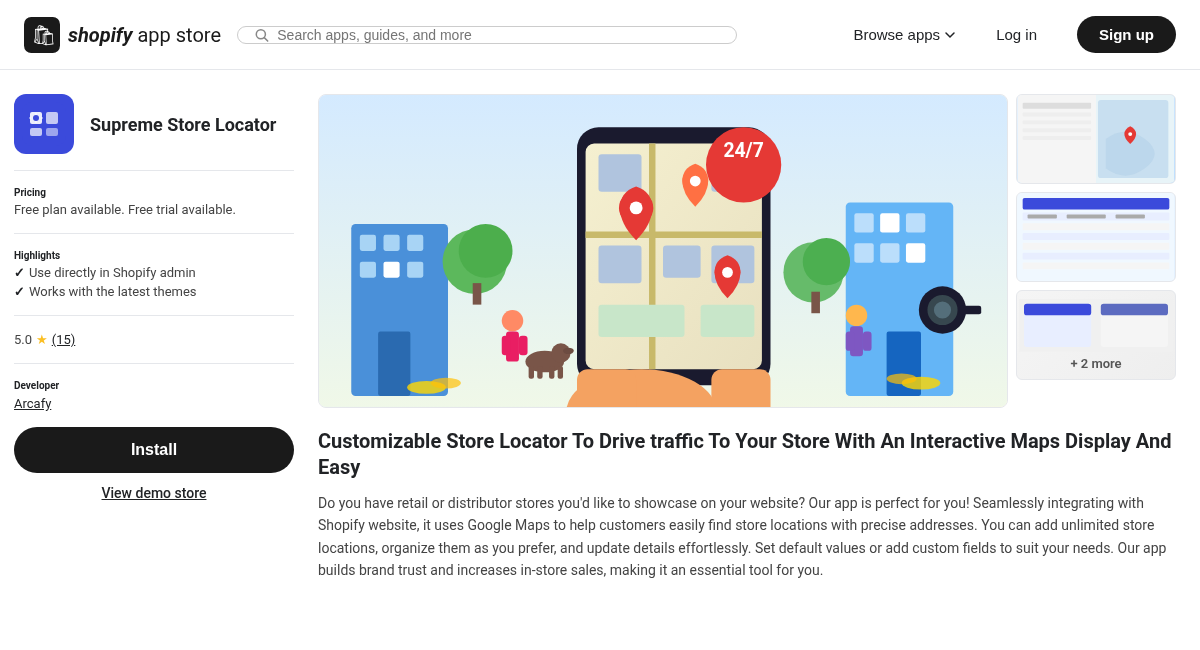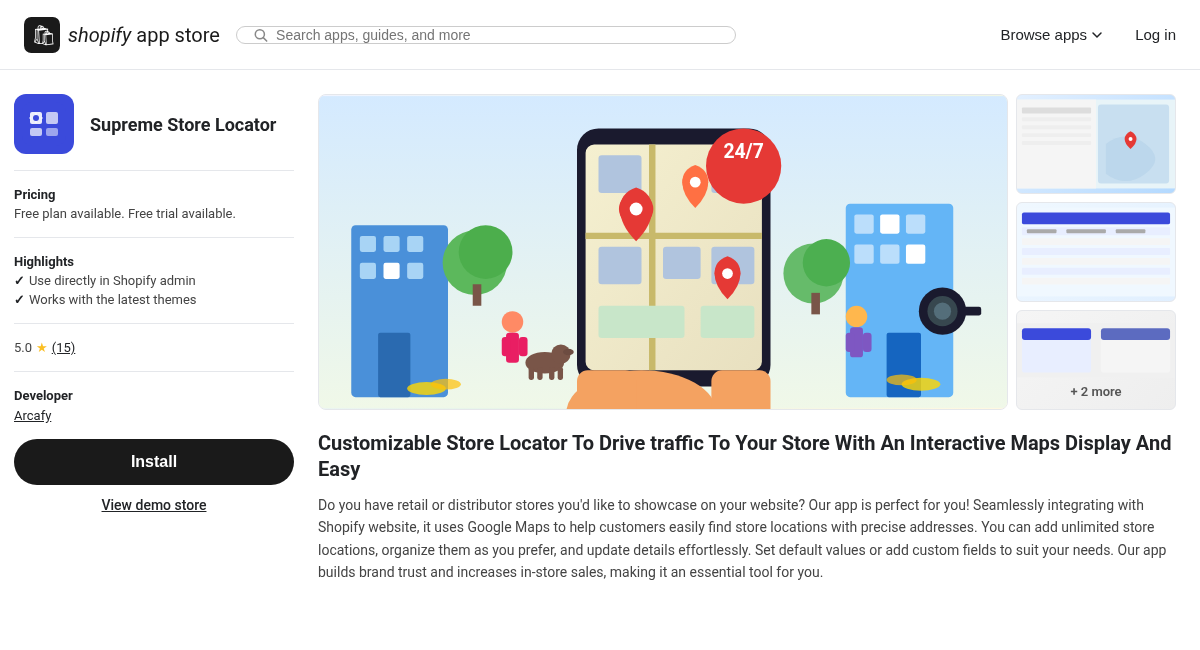--- a/index.html
+++ b/index.html
@@ -21,21 +21,21 @@
       white-space: nowrap;
     }
     .logo-bag {
       width: 36px;
       height: 36px;
     }
     .logo-text {
       font-size: 20px;
       color: #1a1a1a;
     }
-    .logo-text em { font-style: italic; font-weight: 400; }
+    .logo-text em { font-style: italic; font-weight: 700; }
     .logo-text span { font-weight: 400; }
 
     .search-bar {
       flex: 1;
       max-width: 500px;
       display: flex;
       align-items: center;
       border: 1.5px solid #ccc;
       border-radius: 24px;
       padding: 0 16px;
@@ -46,21 +46,21 @@
       outline: none;
       width: 100%;
       font-size: 14px;
       color: #555;
       background: transparent;
     }
 
     .header-nav {
       display: flex;
       align-items: center;
-      gap: 32px;
+      gap: 40px;
       margin-left: auto;
     }
     .browse-apps-btn {
       display: flex;
       align-items: center;
       gap: 4px;
       font-size: 15px;
       font-weight: 500;
       color: #212326;
       cursor: pointer;
@@ -120,21 +120,21 @@
       font-weight: 700;
       color: #212326;
     }
     .divider {
       border: none;
       border-top: 1px solid #e5e7eb;
       margin: 16px 0;
     }
     .section-label {
       font-weight: 700;
-      font-size: 13px;
+      font-size: 10px;
       margin-bottom: 4px;
       color: #212326;
     }
     .section-value {
       font-size: 13px;
       color: #444;
       margin-bottom: 8px;
     }
     .highlights-list {
       list-style: none;
@@ -231,21 +231,21 @@
     }
 
     .thumb-stack {
       display: flex;
       flex-direction: column;
       gap: 8px;
       width: 160px;
     }
     .thumb {
       width: 160px;
-      height: 100px;
+      height: 90px;
       border-radius: 6px;
       border: 1px solid #e5e7eb;
       overflow: hidden;
       position: relative;
       background: #f8f9fa;
       display: flex;
       align-items: center;
       justify-content: center;
     }
     .thumb-map {
@@ -301,20 +301,21 @@
   </div>
 
   <nav class="header-nav">
     <button class="browse-apps-btn">
       <span>Browse apps</span>
       <svg width="12" height="12" viewBox="0 0 12 12">
         <path d="M2 4l4 4 4-4" stroke="#212326" stroke-width="1.5" fill="none" stroke-linecap="round"></path>
       </svg>
     </button>
     <button class="login-btn">Log in</button>
+    <button class="signup-btn">Sign up</button>
   </nav>
 </header>
 
 <div class="main">
 
   <aside class="sidebar">
     <div class="app-header">
       <div class="app-icon">
         <svg width="44" height="44" viewBox="0 0 44 44">
           <rect width="44" height="44" rx="10" fill="#3b4adb"></rect>

